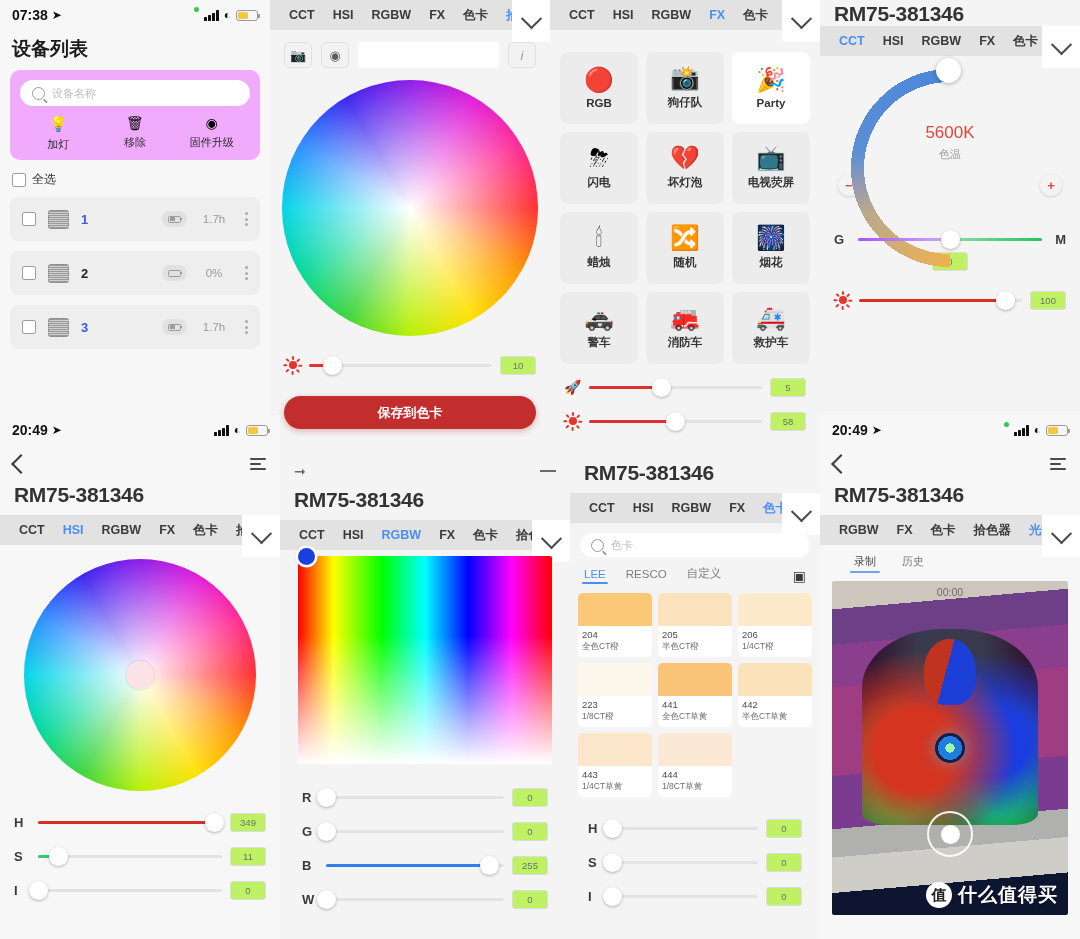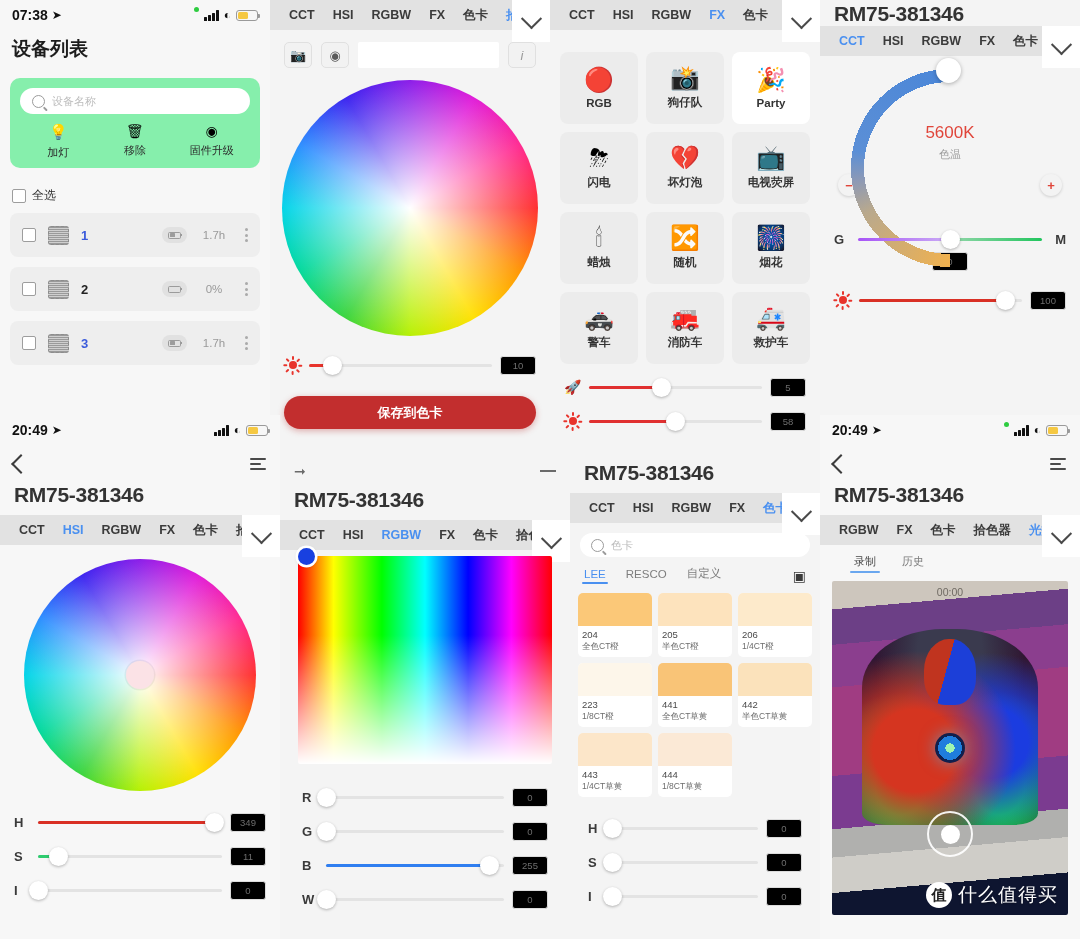--- a/index.html
+++ b/index.html
@@ -35,21 +35,21 @@
   .tab.active{color:#4a90f0;}
   .tabs .chev{position:absolute;right:0;top:0;width:38px;height:42px;background:#fff;display:flex;align-items:center;justify-content:center;}
   .chevdown{width:13px;height:13px;border-right:2px solid #4a4a4a;border-bottom:2px solid #4a4a4a;transform:rotate(45deg) translate(-2px,-2px);}
 
   
   .srow{display:flex;align-items:center;gap:8px;padding:0 14px;height:34px;}
   .slabel{width:16px;font-size:13px;font-weight:bold;color:#3a3a3a;text-align:left;flex:none;}
   .track{position:relative;flex:1;height:3px;background:#e3e3e3;border-radius:2px;}
   .fill{position:absolute;left:0;top:0;height:3px;border-radius:2px;}
   .knob{position:absolute;top:50%;width:19px;height:19px;margin-top:-9.5px;margin-left:-9.5px;border-radius:50%;background:#fff;box-shadow:0 1px 3px rgba(0,0,0,.28);}
-  .sval{flex:none;min-width:34px;height:17px;border:1px solid #dcdcdc;border-radius:3px;background:#000000;font-size:9.5px;color:#6e6e6e;display:flex;align-items:center;justify-content:center;}
+  .sval{flex:none;min-width:34px;height:17px;border:1px solid #dcdcdc;border-radius:3px;background:#bef264;font-size:9.5px;color:#6e6e6e;display:flex;align-items:center;justify-content:center;}
   .sunicon{position:relative;width:17px;height:17px;flex:none;}
   .sunicon .core{position:absolute;left:4.5px;top:4.5px;width:8px;height:8px;border-radius:50%;background:#e8342c;}
   .sunicon .ray{position:absolute;left:8px;top:-1px;width:1.6px;height:4px;background:#e8342c;transform-origin:0.8px 9.5px;border-radius:1px;}
   .rocket{font-size:14px;flex:none;width:17px;text-align:center;}
 
   
   .wheel{border-radius:50%;
     background:
       radial-gradient(circle at 50% 50%, rgba(255,255,255,1) 0%, rgba(255,255,255,0) 72%),
       conic-gradient(from 90deg,
@@ -67,21 +67,21 @@
 
   
   .fxgrid{display:grid;grid-template-columns:repeat(3,1fr);gap:8px;padding:8px 10px 0 10px;}
   .fxcell{background:#ececec;border-radius:8px;height:72px;display:flex;flex-direction:column;align-items:center;justify-content:center;gap:5px;}
   .fxcell.sel{background:#fff;}
   .fxemoji{font-size:24px;line-height:1;}
   .fxname{font-size:11.5px;color:#333;font-weight:bold;}
 
   
   .listtitle{font-size:19px;font-weight:bold;color:#1d1d1d;padding:6px 12px 8px;}
-  .panelcard{margin:8px 10px;background:#86efac;border-radius:10px;padding:10px 10px 8px;}
+  .panelcard{margin:0 10px;background:#f0abfc;border-radius:10px;padding:10px 10px 8px;}
   .searchbox{height:26px;background:#fff;border-radius:14px;display:flex;align-items:center;gap:7px;padding:0 12px;}
   .mag{width:11px;height:11px;border:1.5px solid #9b9b9b;border-radius:50%;position:relative;flex:none;}
   .mag::after{content:"";position:absolute;right:-4px;bottom:-3px;width:5px;height:1.5px;background:#9b9b9b;transform:rotate(45deg);border-radius:1px;}
   .ph{font-size:11px;color:#bdbdbd;}
   .actions{display:flex;margin-top:9px;}
   .act{flex:1;display:flex;flex-direction:column;align-items:center;gap:4px;}
   .act .lbl{font-size:11px;color:#2b2b2b;}
   .allsel{display:flex;align-items:center;gap:6px;padding:11px 12px 9px;}
   .cbox{width:12px;height:12px;border:1.3px solid #9d9d9d;border-radius:2px;background:#fff;flex:none;}
   .allsel span{font-size:12px;color:#2b2b2b;}
@@ -146,21 +146,21 @@
                linear-gradient(180deg,#2a1530 0%,#401b3a 50%,#24102e 100%);
     border-radius:46% 46% 14% 14%/30% 30% 6% 6%;filter:blur(.3px);}
   .helmet{position:absolute;left:50%;top:10px;transform:translateX(-50%);width:52px;height:66px;border-radius:48% 48% 40% 40%;
     background:linear-gradient(105deg,#c0341f 0 44%,#1c3fd8 44% 100%);}
   .chestlight{position:absolute;left:50%;top:104px;transform:translateX(-50%);width:30px;height:30px;border-radius:50%;
     background:radial-gradient(circle,#9ef5b0 0 22%,#1f7ddd 22% 56%,#10204e 56% 100%);box-shadow:0 0 16px rgba(60,200,255,.55);}
   .shutter{position:absolute;left:50%;bottom:58px;transform:translateX(-50%);width:42px;height:42px;border-radius:50%;border:2.5px solid rgba(255,255,255,.92);display:flex;align-items:center;justify-content:center;}
   .shutter i{width:19px;height:19px;border-radius:50%;background:#fff;display:block;}
   .wmark{position:absolute;right:10px;bottom:7px;display:flex;align-items:center;gap:6px;}
   .wlogo{width:26px;height:26px;border-radius:50%;background:#fff;color:#222;font-size:15px;font-weight:bold;display:flex;align-items:center;justify-content:center;}
-  .wtext{font-size:19px;color:#fff;font-weight:normal;letter-spacing:1px;text-shadow:0 1px 2px rgba(0,0,0,.4);}
+  .wtext{font-size:19px;color:#fff;font-weight:bold;letter-spacing:1px;text-shadow:0 1px 2px rgba(0,0,0,.4);}
 
   .hamb{display:flex;flex-direction:column;gap:3px;}
   .hamb i{display:block;width:16px;height:2px;background:#4a4a4a;border-radius:1px;}
   .hamb i.s{width:11px;}
 </style>
 </head>
 <body>
 
 <div class="stage">
 

